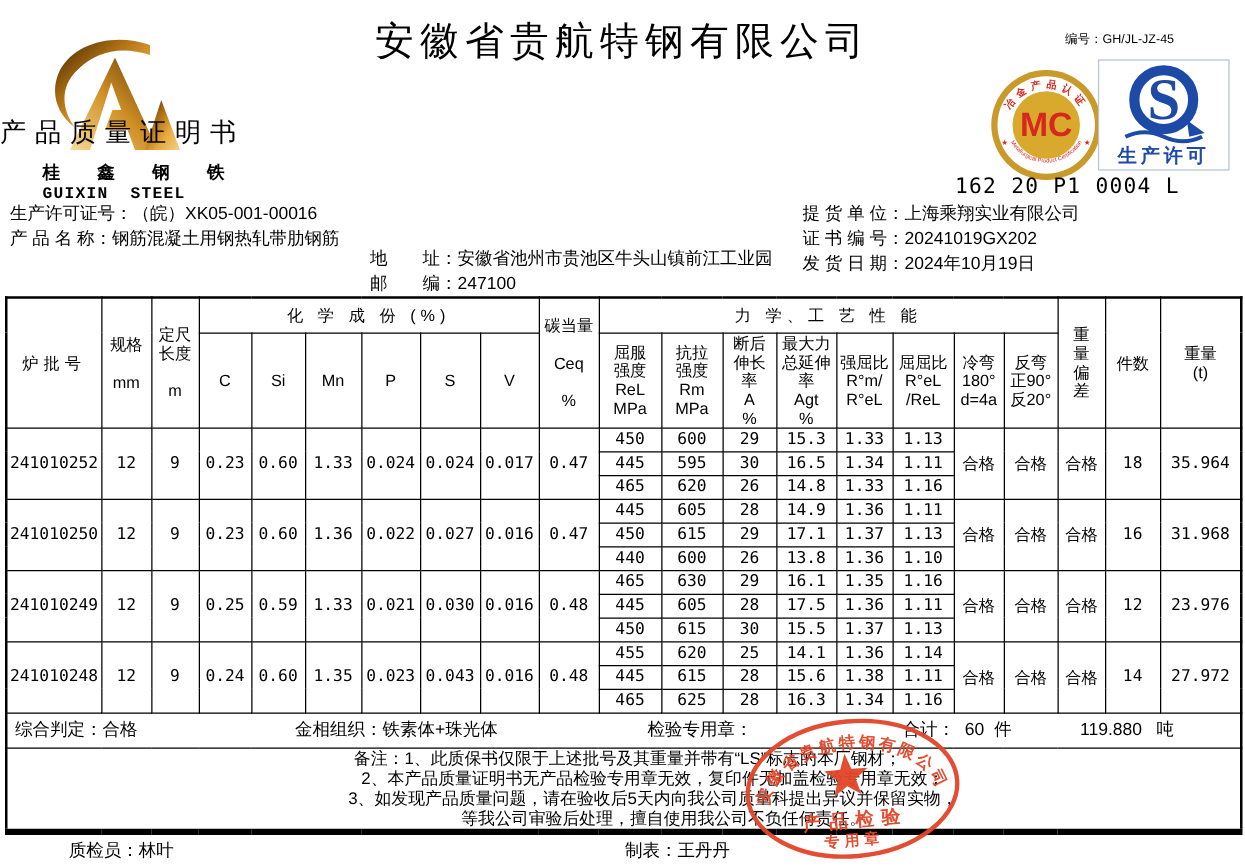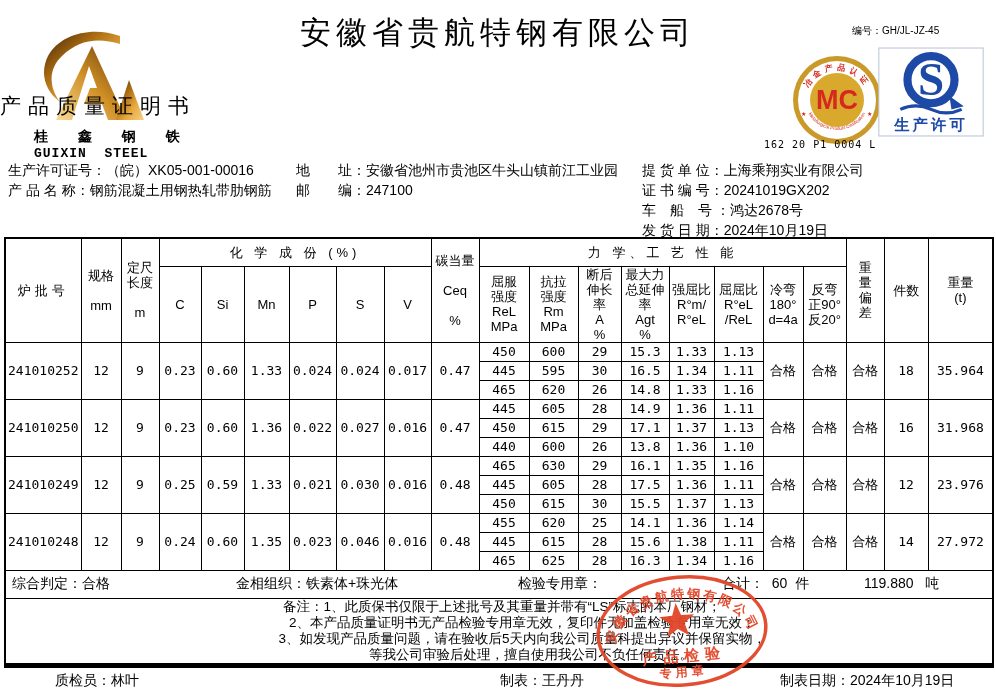--- a/index.html
+++ b/index.html
@@ -15,28 +15,28 @@
   .hdr{position:absolute;left:0;top:0;width:996px;height:237px;}
   .logo-block{position:absolute;left:34px;top:28px;width:140px;}
   .logo-cn{margin-top:2px;font-size:14px;font-weight:bold;letter-spacing:13px;white-space:pre;}
   .logo-en{font-size:13px;font-weight:bold;font-family:"Liberation Mono",monospace;letter-spacing:1px;white-space:pre;}
   .title{position:absolute;left:0;right:0;top:12px;text-align:center;
     font-family:"Liberation Serif",serif;font-size:31px;letter-spacing:5px;white-space:pre;}
   .subtitle{position:absolute;left:0;right:17px;top:92px;text-align:left;
     font-family:"Liberation Serif",serif;font-size:21px;letter-spacing:7px;white-space:pre;}
   .doc-no{position:absolute;left:852px;top:24px;font-size:10px;white-space:pre;}
   .mc-logo{position:absolute;left:791px;top:54px;}
-  .mc-code{position:absolute;left:764px;top:139px;font-size:10px;font-family:"DejaVu Sans Mono",monospace;letter-spacing:1px;white-space:pre;}
+  .mc-code{position:absolute;left:764px;top:139px;font-size:17px;font-family:"DejaVu Sans Mono",monospace;letter-spacing:1px;white-space:pre;}
   .qs-logo{position:absolute;left:877px;top:47px;}
   
   .info{position:absolute;top:160px;left:0;width:996px;font-size:14px;}
   .info .col{position:absolute;top:0;}
   .info .line{white-space:pre;line-height:20px;}
   .col-a{left:8px;}
-  .col-b{left:296px;}
+  .col-b{left:296px;margin-top:36px;}
   .col-c{left:642px;}
   
   table.main{
     position:absolute;left:4px;top:237px;width:988px;
     border-collapse:collapse;table-layout:fixed;
     border:2px solid #000;border-bottom:5px solid #000;
   }
   table.main th,table.main td{
     border:1px solid #000;text-align:center;vertical-align:middle;
     font-size:13px;font-weight:normal;padding:0;overflow:hidden;
@@ -130,21 +130,20 @@
       <div class="line">生产许可证号：（皖）XK05-001-00016</div>
       <div class="line">产 品 名 称：钢筋混凝土用钢热轧带肋钢筋</div>
     </div>
     <div class="col col-b">
       <div class="line">地　　址：安徽省池州市贵池区牛头山镇前江工业园</div>
       <div class="line">邮　　编：247100</div>
     </div>
     <div class="col col-c">
       <div class="line">提 货 单 位：上海乘翔实业有限公司</div>
       <div class="line">证 书 编 号：20241019GX202</div>
-      <div class="line">车　船　号 ：鸿达2678号</div>
       <div class="line">发 货 日 期：2024年10月19日</div>
     </div>
   </div>
 </div>
 
 <table class="main">
   <colgroup>
     <col style="width:76px">
       <col style="width:40px">
       <col style="width:38px">
@@ -350,21 +349,21 @@
         <td class="num">1.13</td>
       </tr>
       <tr class="subrow">
         <td rowspan="3" class="batch-no">241010248</td>
         <td rowspan="3" class="num">12</td>
         <td rowspan="3" class="num">9</td>
         <td rowspan="3" class="num">0.24</td>
         <td rowspan="3" class="num">0.60</td>
         <td rowspan="3" class="num">1.35</td>
         <td rowspan="3" class="num">0.023</td>
-        <td rowspan="3" class="num">0.046</td>
+        <td rowspan="3" class="num">0.043</td>
         <td rowspan="3" class="num">0.016</td>
         <td rowspan="3" class="num">0.48</td>
         <td class="num">455</td>
         <td class="num">620</td>
         <td class="num">25</td>
         <td class="num">14.1</td>
         <td class="num">1.36</td>
         <td class="num">1.14</td>
         <td rowspan="3">合格</td>
         <td rowspan="3">合格</td>
@@ -408,21 +407,20 @@
         <div class="note-line">　　　3、如发现产品质量问题，请在验收后5天内向我公司质量科提出异议并保留实物，</div>
         <div class="note-line">　　　　 等我公司审验后处理，擅自使用我公司不负任何责任。</div>
       </td>
     </tr>
   </tbody>
 </table>
 
 <div class="footer">
   <span class="f-inspector">质检员：林叶</span>
   <span class="f-tabulator">制表：王丹丹</span>
-  <span class="f-date">制表日期：2024年10月19日</span>
 </div>
 
 <svg class="stamp" width="192" height="126" viewBox="-96 -63 192 126">
   <defs>
     <path id="stampArc" d="M -60,32 A 68,44 0 1 1 60,32" fill="none"></path>
   </defs>
   <ellipse rx="84" ry="54" fill="none" stroke="var(--stamp-red,#e2472a)" stroke-width="3.5"></ellipse>
   <text font-size="13" font-weight="bold" fill="var(--stamp-red,#e2472a)" letter-spacing="2.5">
     <textPath href="#stampArc" startOffset="50%" text-anchor="middle">安徽省贵航特钢有限公司</textPath>
   </text>

